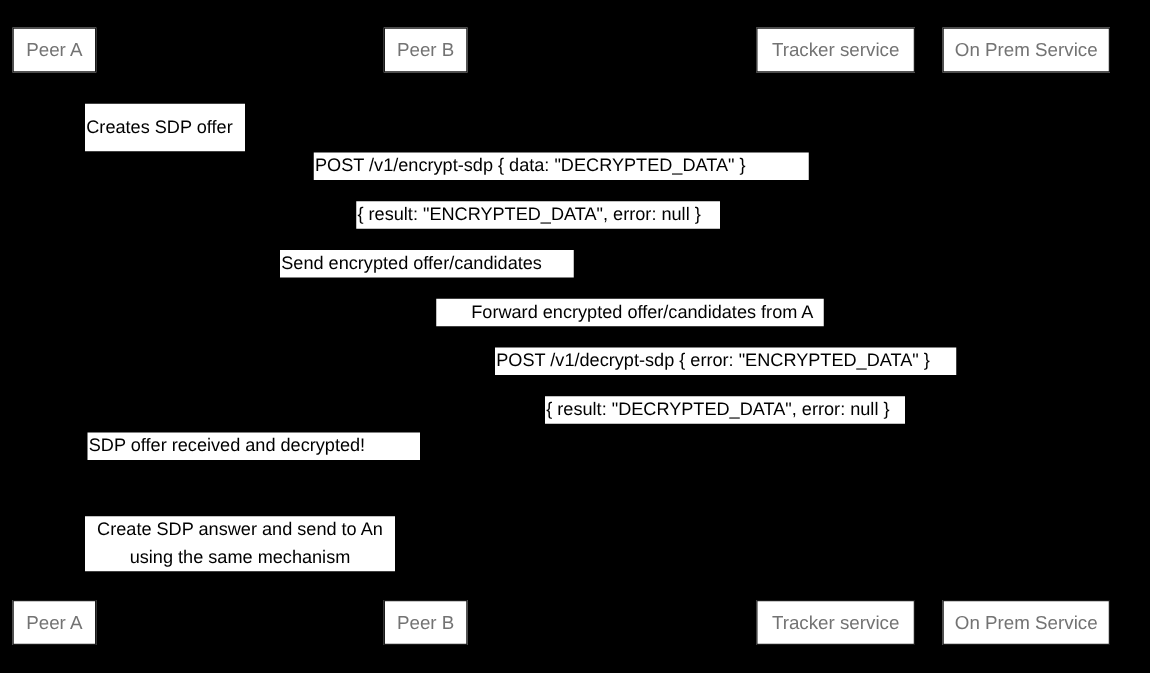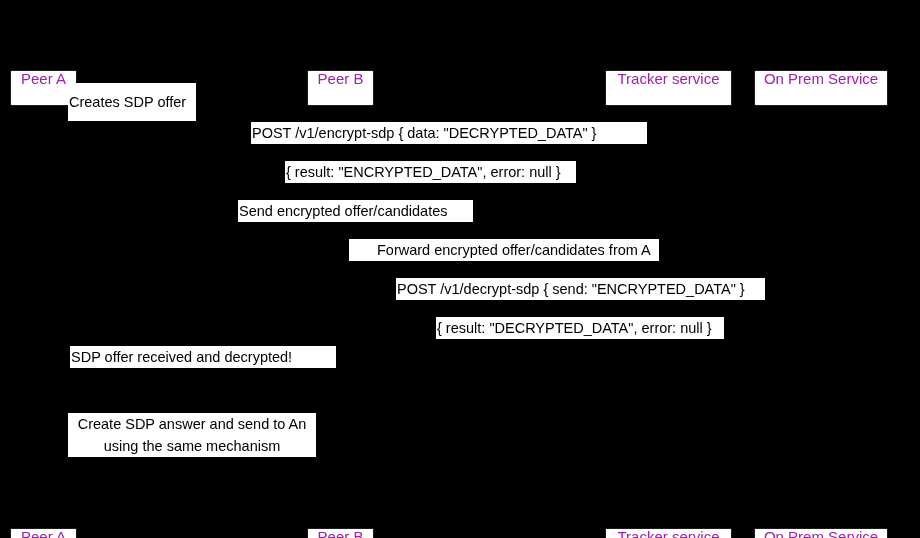--- a/index.html
+++ b/index.html
@@ -16,26 +16,26 @@
     overflow: hidden;
     font-family: "Liberation Sans", sans-serif;
   }
   
   .participant {
     position: absolute;
     background: #ffffff;
     border: 1px solid #1a1a1a;
     box-sizing: border-box;
     display: flex;
+    align-items: center;
     justify-content: center;
-    color: #a21caf;
+    color: #737373;
     font-size: 15px;
     line-height: 1;
     white-space: nowrap;
-    margin-top: 48px;
   }
   
   .lifeline {
     position: absolute;
     width: 1px;
     background: #000000;
   }
   
   .msg {
     position: absolute;
@@ -87,28 +87,28 @@
   <div id="messages-layer">
       <div class="msg left" style="left: 68px; top: 83px; width: 128px; height: 38px;">
         <span>Creates SDP offer</span>
       </div>
       <div class="msg left" style="left: 251px; top: 122px; width: 396px; height: 22px;">
         <span>POST /v1/encrypt-sdp { data: "DECRYPTED_DATA" }</span>
       </div>
       <div class="msg left" style="left: 285px; top: 161px; width: 291px; height: 22px;">
         <span>{ result: "ENCRYPTED_DATA", error: null }</span>
       </div>
-      <div class="msg left" style="left: 238px; top: 200px; width: 235px; height: 22px;">
+      <div class="msg left" style="left: 224px; top: 200px; width: 235px; height: 22px;">
         <span>Send encrypted offer/candidates</span>
       </div>
       <div class="msg left" style="left: 349px; top: 239px; width: 310px; height: 22px; padding-left: 28px;">
         <span>Forward encrypted offer/candidates from A</span>
       </div>
       <div class="msg left" style="left: 396px; top: 278px; width: 369px; height: 22px;">
-        <span>POST /v1/decrypt-sdp { send: "ENCRYPTED_DATA" }</span>
+        <span>POST /v1/decrypt-sdp { error: "ENCRYPTED_DATA" }</span>
       </div>
       <div class="msg left" style="left: 436px; top: 317px; width: 288px; height: 22px;">
         <span>{ result: "DECRYPTED_DATA", error: null }</span>
       </div>
       <div class="msg left" style="left: 70px; top: 346px; width: 266px; height: 22px;">
         <span>SDP offer received and decrypted!</span>
       </div>
       <div class="msg multiline" style="left: 68px; top: 413px; width: 248px; height: 44px;">
         <span>Create SDP answer and send to An using the same mechanism</span>
       </div>

